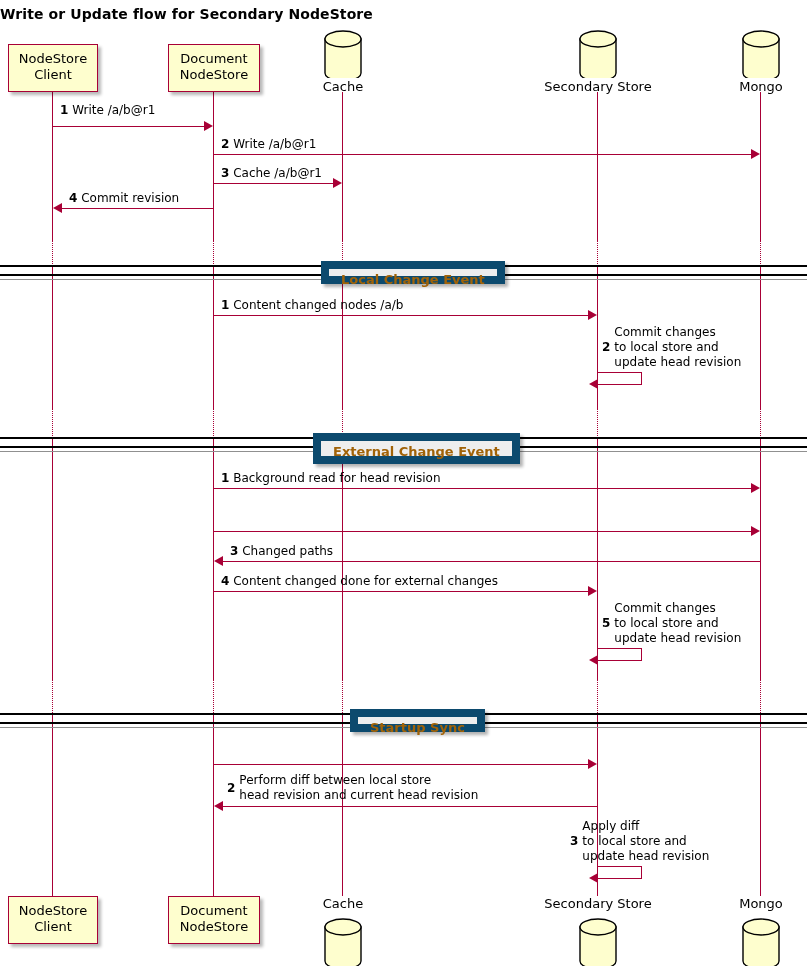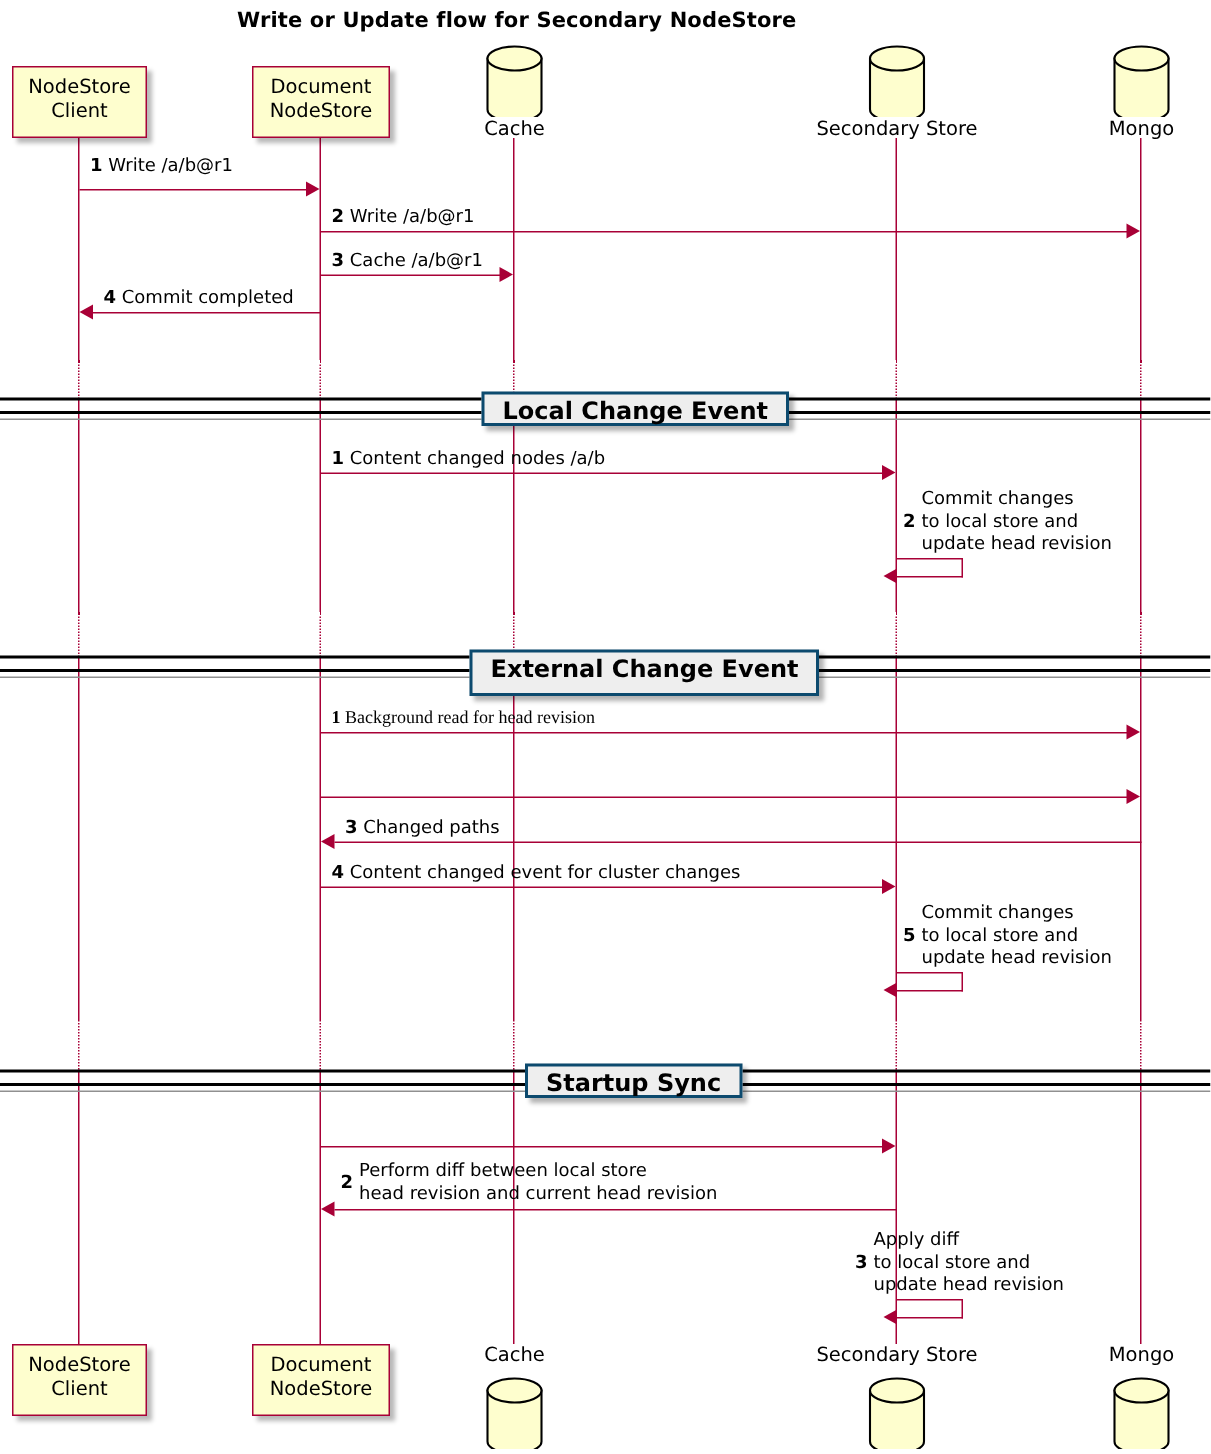--- a/index.html
+++ b/index.html
@@ -16,21 +16,20 @@
   #diagram {
     position: relative;
     width: 807px;
     height: 969px;
   }
   .title {
     position: absolute;
     left: 0;
     top: 6px;
     width: 689px;
-    text-align: center;
     font-size: 14px;
     font-weight: bold;
     color: #000000;
     letter-spacing: 0.1px;
   }
   
   .lifeline {
     position: absolute;
     width: 1px;
     background: #A80036;
@@ -127,25 +126,25 @@
   .divider-shadow {
     position: absolute;
     height: 0;
     border-top: 1px solid #909090;
     left: 0;
     width: 807px;
   }
   .divider-box {
     position: absolute;
     background: #EEEEEE;
-    border: 2px solid #0c4a6e;
+    border: 8px solid #0c4a6e;
     box-shadow: 3px 3px 3px rgba(0,0,0,0.3);
-    font-size: 16px;
+    font-size: 13px;
     font-weight: bold;
-    color: #000000;
+    color: #a16207;
     text-align: center;
     line-height: 18px;
     padding: 2px 12px 3px 12px;
     box-sizing: border-box;
     white-space: nowrap;
   }
 </style>
 </head>
 <body>
 
@@ -246,21 +245,21 @@
   <div class="arrowhead right" style="left:333px; top:178px;"></div>
   <div class="msglabel" style="left:221px; top:166px;">
     <span class="msgnum">3</span>
     <span>Cache /a/b@r1</span>
   </div>
 
   <div class="msgline" style="left:62px; top:208px; width:152px;"></div>
   <div class="arrowhead left" style="left:53px; top:203px;"></div>
   <div class="msglabel" style="left:69px; top:191px;">
     <span class="msgnum">4</span>
-    <span>Commit completed</span>
+    <span>Commit revision</span>
   </div>
 
   <div class="divider-line" style="top:265px;"></div>
   <div class="divider-line" style="top:274px;"></div>
   <div class="divider-shadow" style="top:279px;"></div>
   <div class="divider-box" style="left:321px; top:261px; height:23px;">Local Change Event</div>
 
   <div class="msgline" style="left:214px; top:315px; width:375px;"></div>
   <div class="arrowhead right" style="left:588px; top:310px;"></div>
   <div class="msglabel" style="left:221px; top:298px;">
@@ -276,40 +275,40 @@
 update head revision</span>
   </div>
 
   <div class="divider-line" style="top:437px;"></div>
   <div class="divider-line" style="top:446px;"></div>
   <div class="divider-shadow" style="top:451px;"></div>
   <div class="divider-box" style="left:313px; top:433px; height:31px;">External Change Event</div>
 
   <div class="msgline" style="left:214px; top:488px; width:538px;"></div>
   <div class="arrowhead right" style="left:751px; top:483px;"></div>
-  <div class="msglabel" style="left:221px; top:471px;font-family:Liberation Serif, serif;">
+  <div class="msglabel" style="left:221px; top:471px;">
     <span class="msgnum">1</span>
     <span>Background read for head revision</span>
   </div>
 
   <div class="msgline" style="left:214px; top:531px; width:538px;"></div>
   <div class="arrowhead right" style="left:751px; top:526px;"></div>
 
   <div class="msgline" style="left:223px; top:561px; width:538px;"></div>
   <div class="arrowhead left" style="left:214px; top:556px;"></div>
   <div class="msglabel" style="left:230px; top:544px;">
     <span class="msgnum">3</span>
     <span>Changed paths</span>
   </div>
 
   <div class="msgline" style="left:214px; top:591px; width:375px;"></div>
   <div class="arrowhead right" style="left:588px; top:586px;"></div>
   <div class="msglabel" style="left:221px; top:574px;">
     <span class="msgnum">4</span>
-    <span>Content changed event for cluster changes</span>
+    <span>Content changed done for external changes</span>
   </div>
 
   <div class="selfloop" style="left:598px; top:648px; width:44px; height:13px;"></div>
   <div class="arrowhead left" style="left:589px; top:655px;"></div>
   <div class="msglabel" style="left:602px; top:601px;">
     <span class="numcol">5</span><span class="txtcol">Commit changes
 to local store and
 update head revision</span>
   </div>
 

